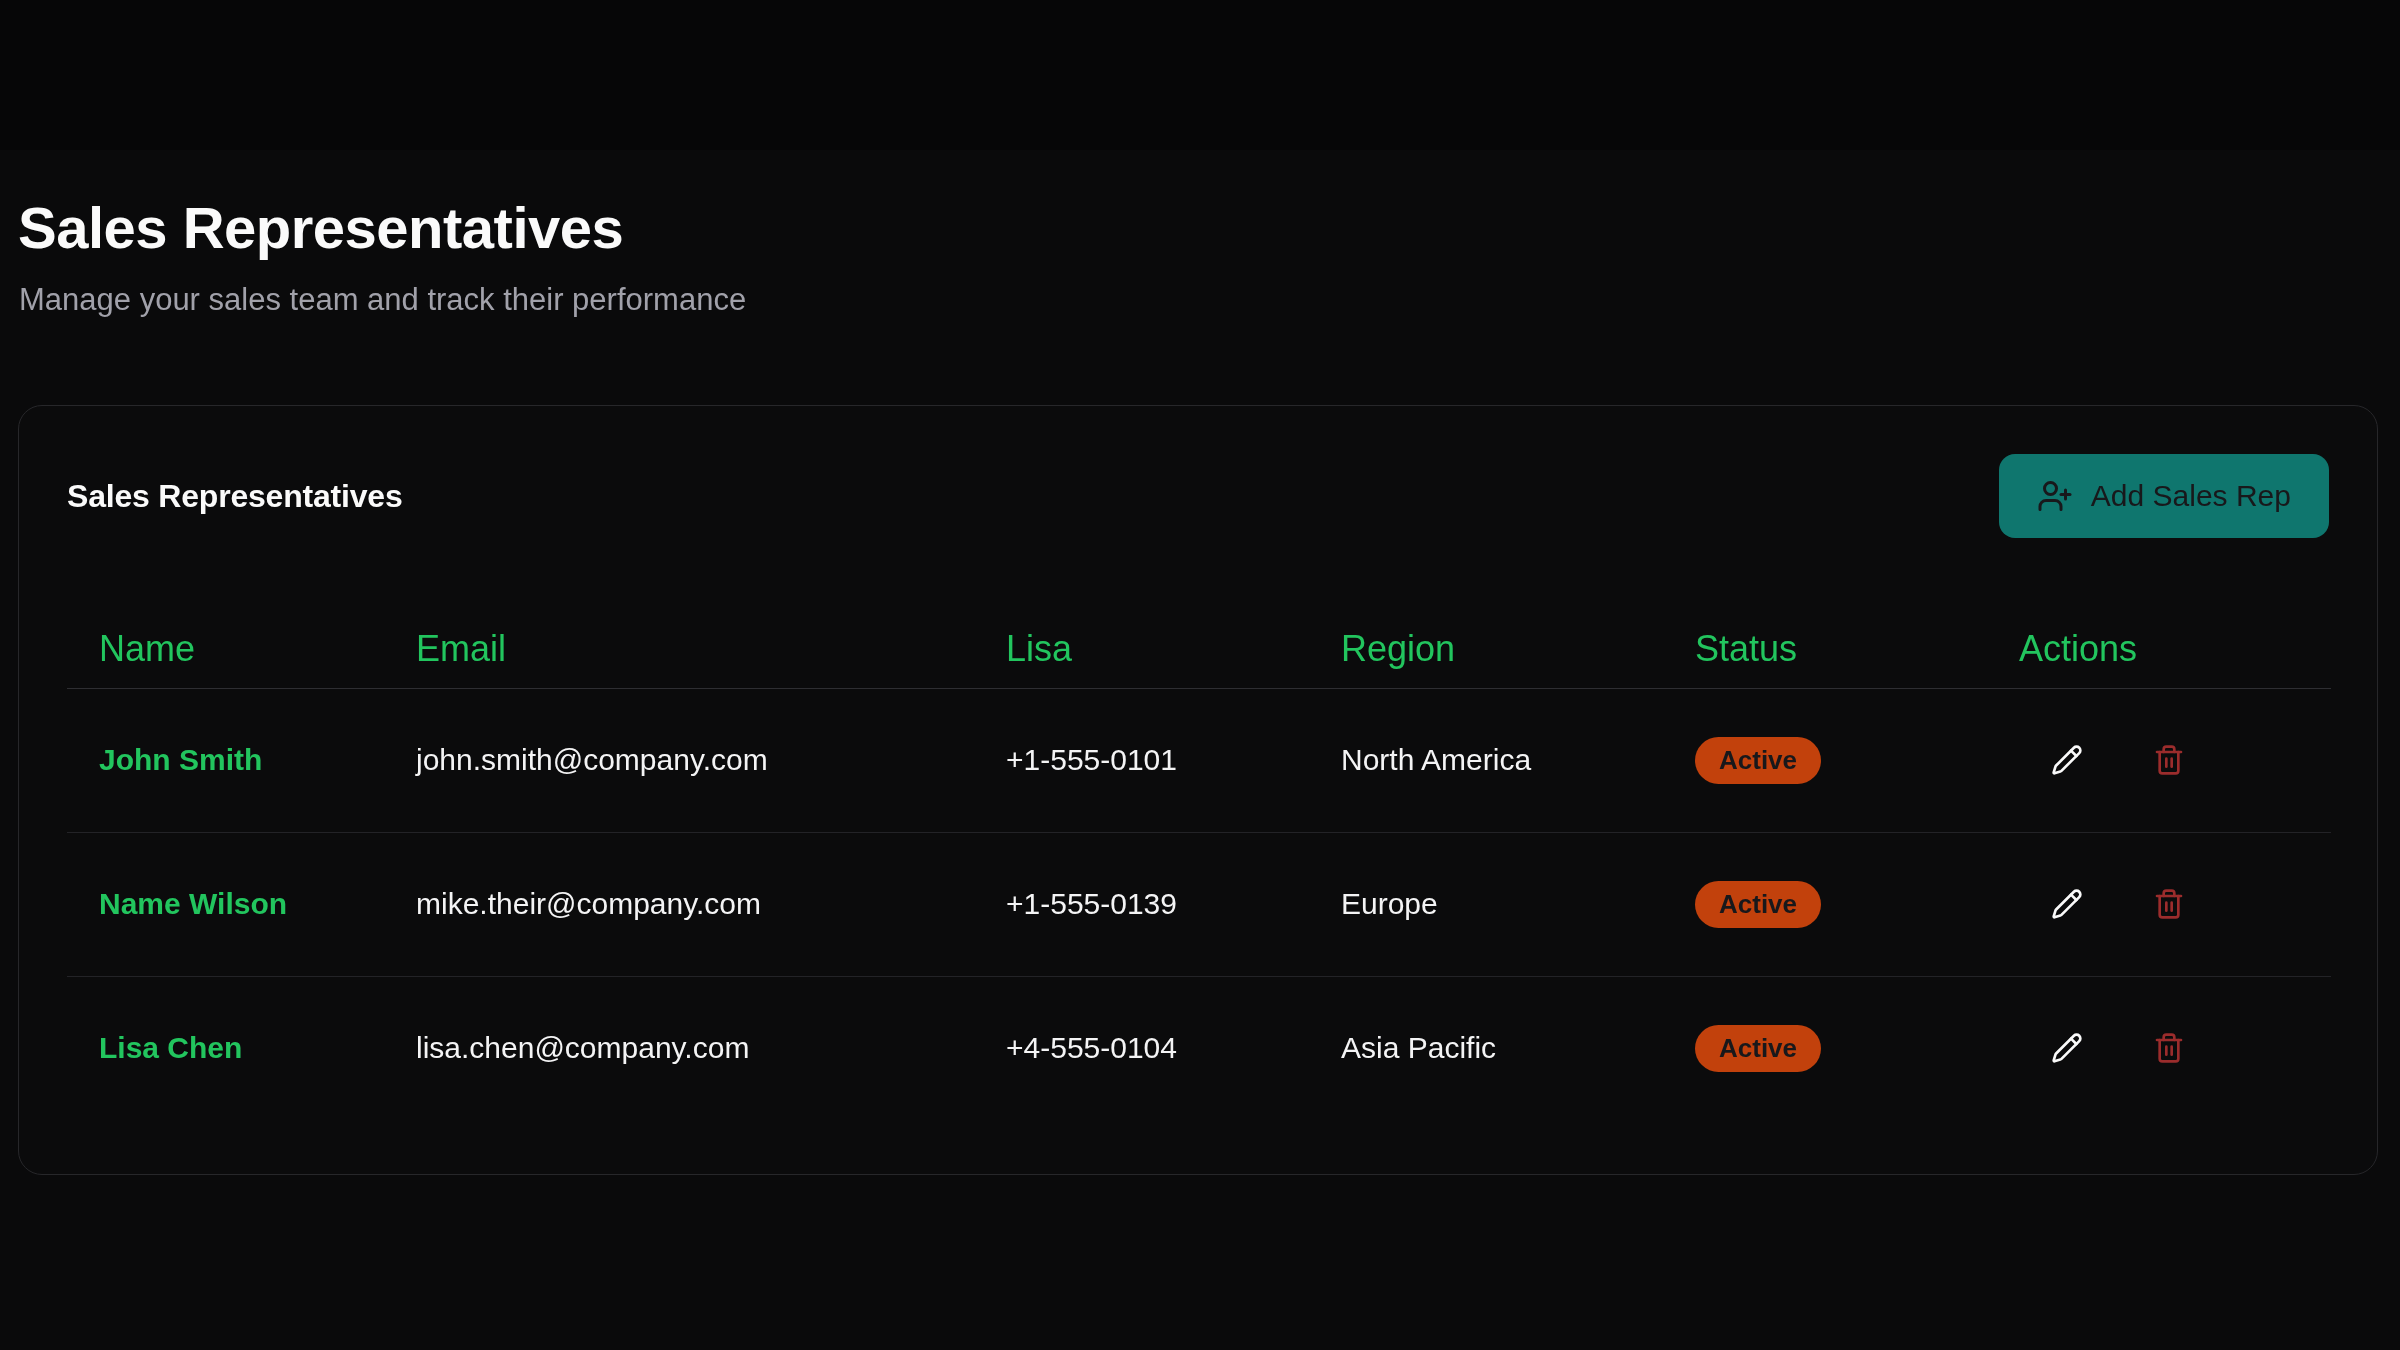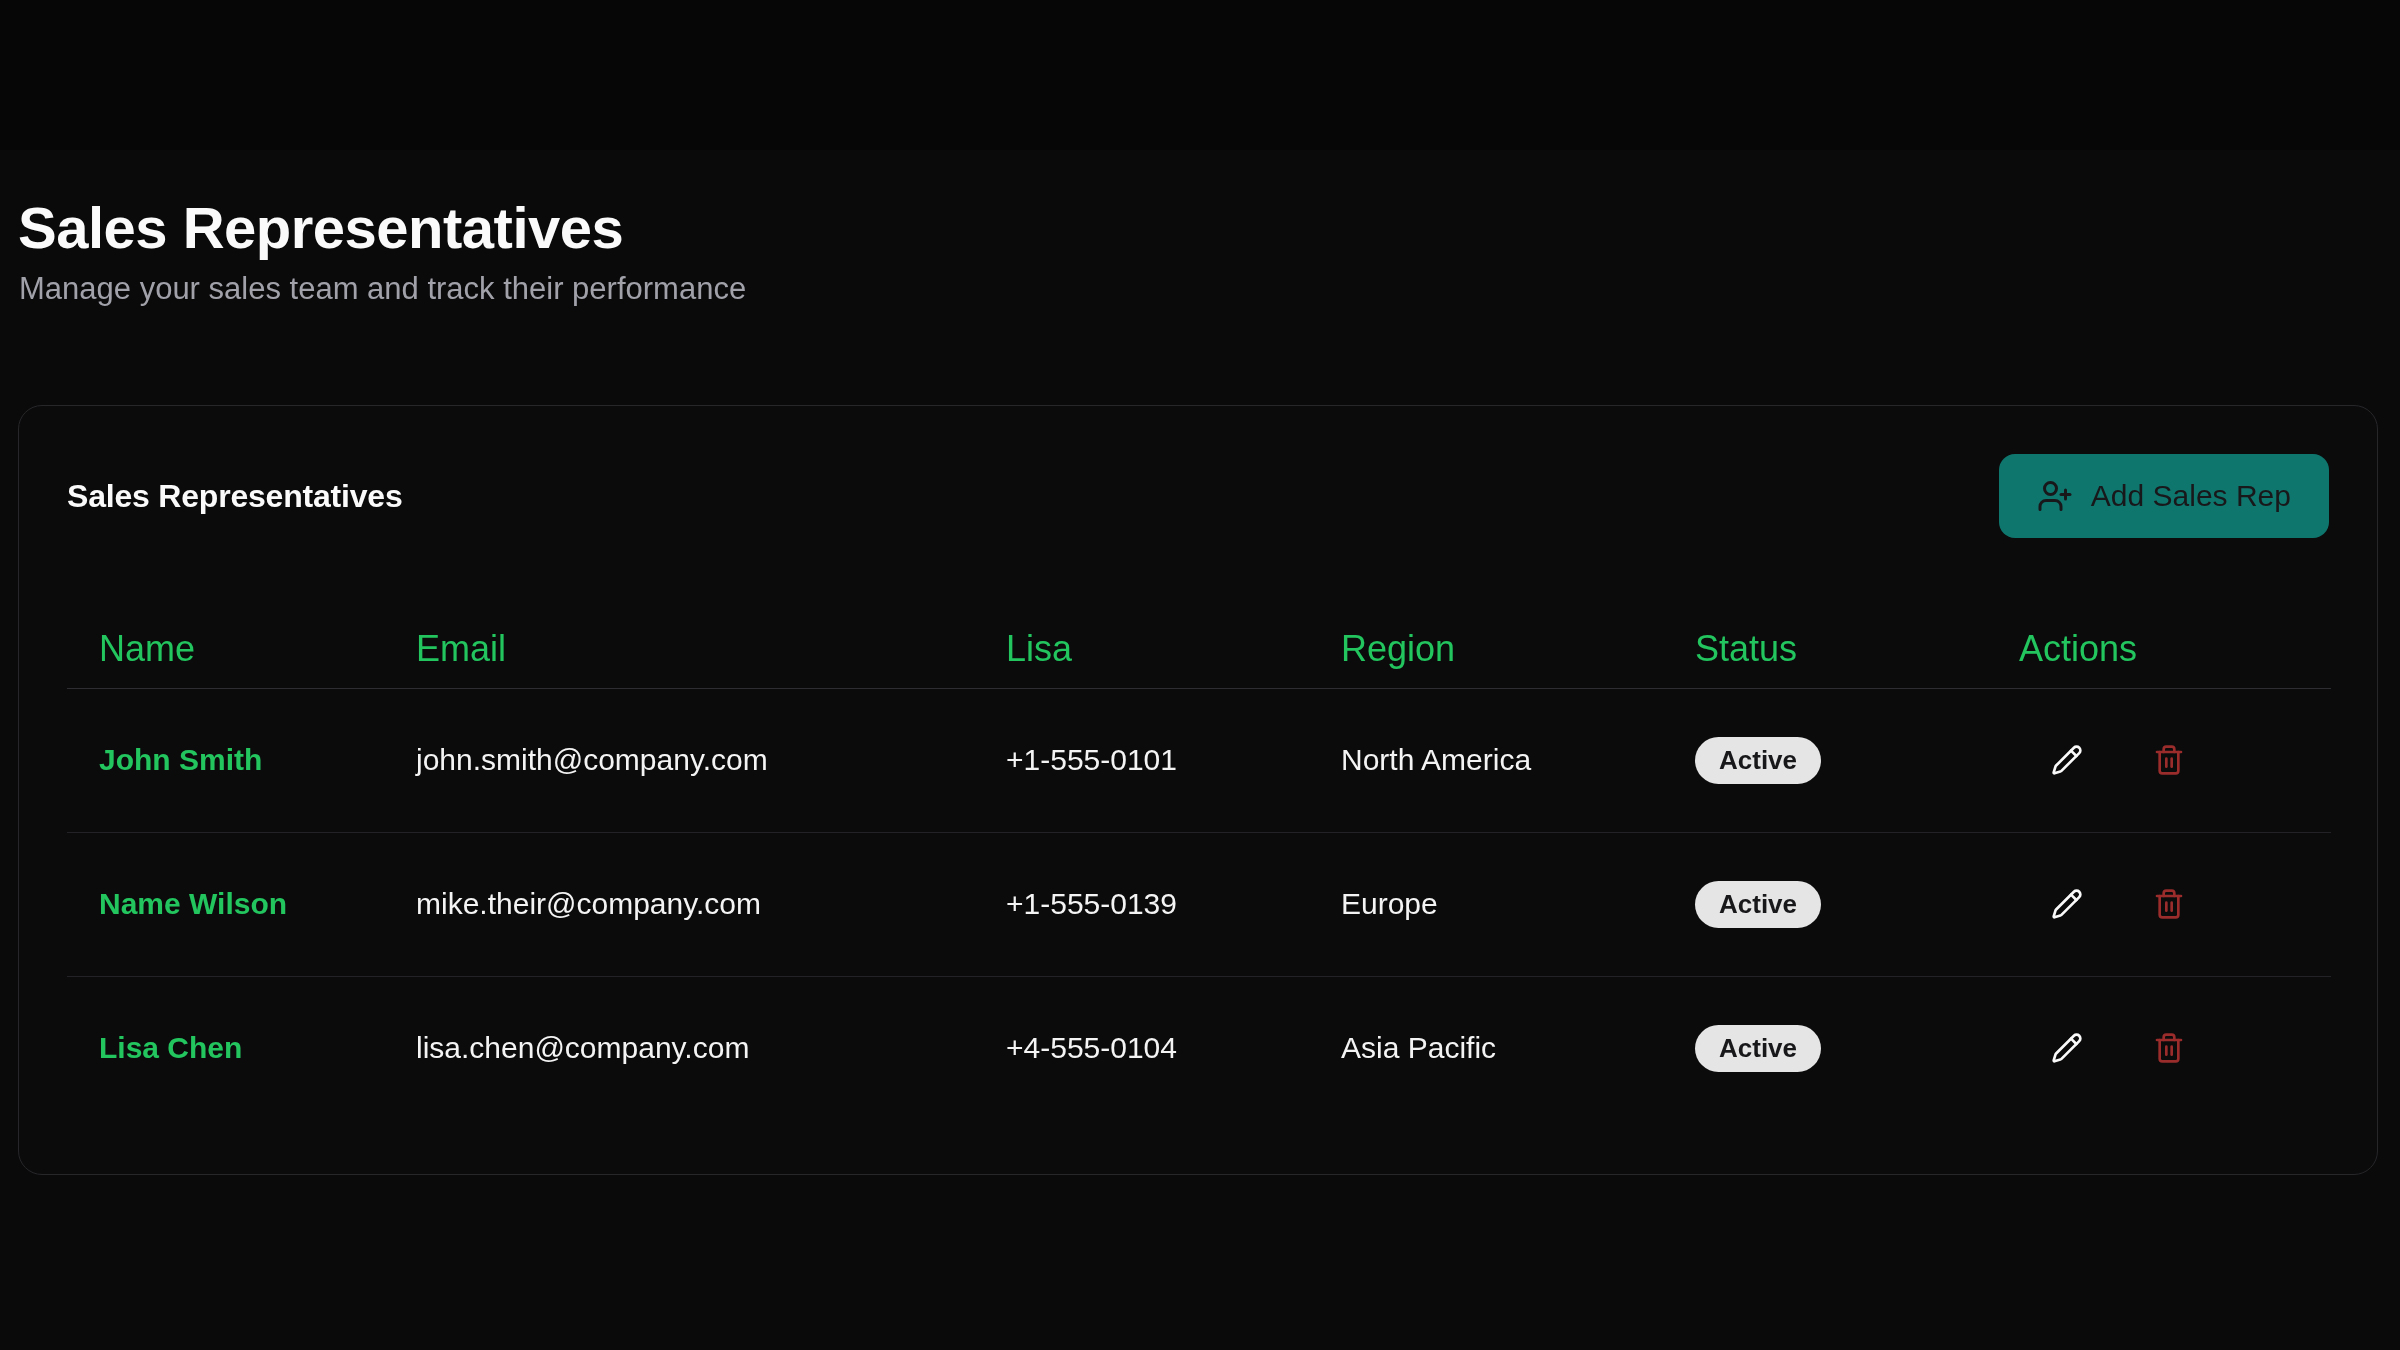--- a/index.html
+++ b/index.html
@@ -19,21 +19,21 @@
   .page {
     position: absolute; top: 150px; left: 0; right: 0; bottom: 0;
     background: #0a0a0b;
   }
   .page-title {
     position: absolute; top: 44px; left: 18px;
     font-size: 58px; font-weight: 700; letter-spacing: -0.5px;
     color: #fafafa;
   }
   .page-subtitle {
-    position: absolute; top: 121px; left: 19px;
+    position: absolute; top: 132px; left: 19px;
     font-size: 31px; font-weight: 400;
     color: #a1a1aa;
   }
   .card {
     position: absolute; top: 255px; left: 18px;
     width: 2360px; height: 770px;
     background: #0b0b0c;
     border: 1px solid #27272a;
     border-radius: 24px;
     padding: 48px;
@@ -75,21 +75,21 @@
     padding: 0 0 0 32px;
     font-size: 30px; font-weight: 400;
     color: #f4f4f5;
     border-bottom: 1px solid #232327;
   }
   tbody tr:last-child td { border-bottom: none; }
   td.cell-name { font-weight: 700; color: #22c55e; }
   .badge {
     display: inline-flex; align-items: center; justify-content: center;
     height: 47px; padding: 0 24px;
-    background: #e5e5e5; color: #18181b;
+    background: #c2410c; color: #18181b;
     border-radius: 9999px;
     font-size: 26px; font-weight: 700;
   }
   .actions-cell { padding-left: 60px; }
   .actions-group { display: flex; align-items: center; gap: 62px; }
   .icon-btn {
     background: none; border: none; padding: 4px; cursor: pointer;
     display: inline-flex; align-items: center; justify-content: center;
   }
   .icon-btn svg { display: block; }

